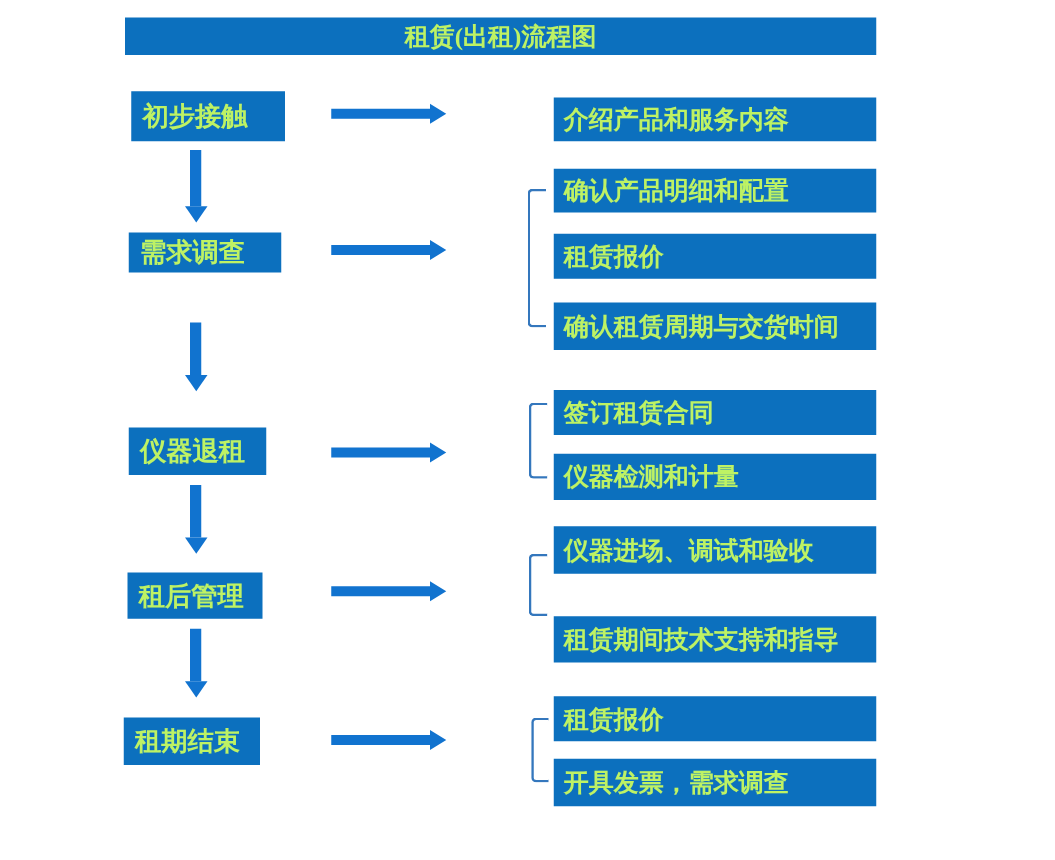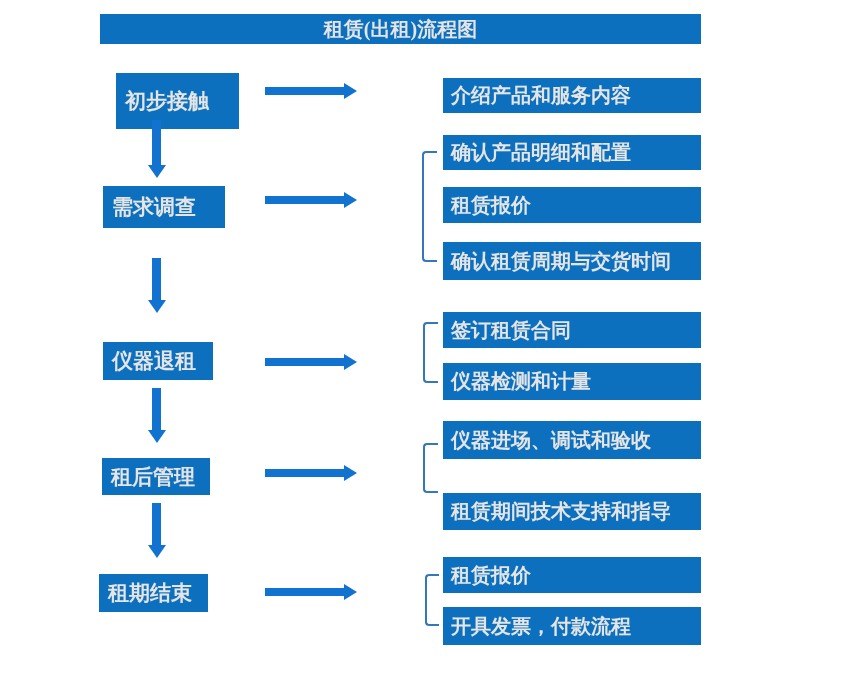--- a/index.html
+++ b/index.html
@@ -3,34 +3,34 @@
 <meta charset="utf-8">
 <style>
   html,body { margin:0; padding:0; background:#ffffff; }
   body { width:844px; height:688px; font-family:"Liberation Serif","DejaVu Serif",serif; }
   .stage { position:relative; width:844px; height:688px; background:#ffffff; overflow:hidden; }
 
   
   .box {
     position:absolute;
     background:#0c70be;
-    color:#e5e5e5;
+    color:#bef264;
     font-weight:bold;
     display:flex;
     align-items:center;
     box-sizing:border-box;
     white-space:nowrap;
     font-family:Liberation Serif, serif;
   }
   .banner { left:100px; top:14px; width:601px; height:30px; justify-content:center; font-size:20px; }
   .lbox   { font-size:21px; padding-left:9px; }
   .rbox   { left:443px; width:258px; font-size:20px; padding-left:8px; }
 
-  .l1 { left:116px; top:73px;  width:123px; height:56px; }
-  .l2 { left:103px; top:186px; width:122px; height:42px; }
+  .l1 { left:105px; top:73px;  width:123px; height:40px; }
+  .l2 { left:103px; top:186px; width:122px; height:32px; }
   .l3 { left:103px; top:342px; width:110px; height:38px; }
   .l4 { left:102px; top:458px; width:108px; height:37px; }
   .l5 { left:99px;  top:574px; width:109px; height:38px; }
 
   .r1  { top:78px;  height:35px; }
   .r2  { top:135px; height:35px; }
   .r3  { top:187px; height:36px; }
   .r4  { top:242px; height:38px; }
   .r5  { top:312px; height:36px; }
   .r6  { top:363px; height:37px; }
@@ -83,21 +83,21 @@
 
   <div class="box rbox r1">介绍产品和服务内容</div>
   <div class="box rbox r2">确认产品明细和配置</div>
   <div class="box rbox r3">租赁报价</div>
   <div class="box rbox r4">确认租赁周期与交货时间</div>
   <div class="box rbox r5">签订租赁合同</div>
   <div class="box rbox r6">仪器检测和计量</div>
   <div class="box rbox r7">仪器进场、调试和验收</div>
   <div class="box rbox r8">租赁期间技术支持和指导</div>
   <div class="box rbox r9">租赁报价</div>
-  <div class="box rbox r10">开具发票，付款流程</div>
+  <div class="box rbox r10">开具发票，需求调查</div>
 
   <div class="harrow h1">
     <div class="hshaft"></div>
     <div class="hhead"></div>
   </div>
   <div class="harrow h2">
     <div class="hshaft"></div>
     <div class="hhead"></div>
   </div>
   <div class="harrow h3">

